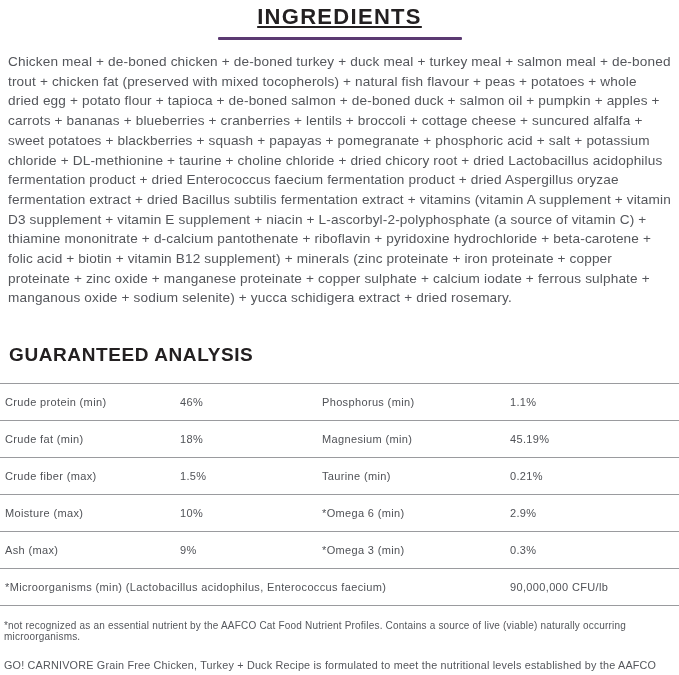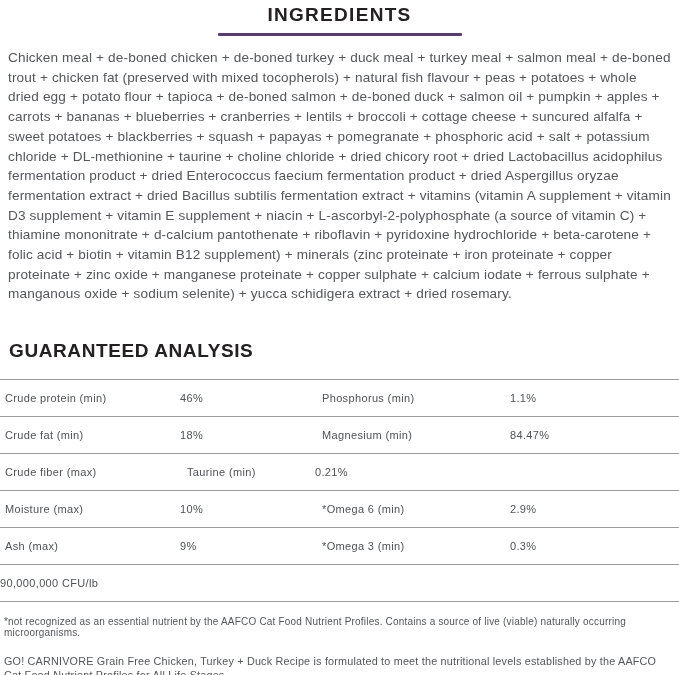--- a/index.html
+++ b/index.html
@@ -14,24 +14,25 @@
   .page {
     width: 679px;
     height: 675px;
     padding-top: 4px;
     background: #ffffff;
   }
 
   
   .ing-title {
     text-align: center;
-    font-size: 19px;
+    font-size: 22px;
     font-weight: 800;
     letter-spacing: 1.3px;
     color: #232021;
+    text-decoration: underline;
   }
   .ing-rule {
     width: 244px;
     height: 3px;
     margin: 7px auto 0 auto;
     background: #5b3a72;
     border-radius: 1px;
   }
 
   
@@ -114,44 +115,46 @@
       <span class="ga-label">Crude protein (min)</span>
       <span class="ga-value">46%</span>
       <span class="ga-label-r">Phosphorus (min)</span>
       <span class="ga-value">1.1%</span>
     </div>
 
     <div class="ga-row">
       <span class="ga-label">Crude fat (min)</span>
       <span class="ga-value">18%</span>
       <span class="ga-label-r">Magnesium (min)</span>
-      <span class="ga-value">84.47%</span>
+      <span class="ga-value">45.19%</span>
     </div>
 
     <div class="ga-row">
       <span class="ga-label">Crude fiber (max)</span>
+      <span class="ga-value">1.5%</span>
       <span class="ga-label-r">Taurine (min)</span>
       <span class="ga-value">0.21%</span>
     </div>
 
     <div class="ga-row">
       <span class="ga-label">Moisture (max)</span>
       <span class="ga-value">10%</span>
       <span class="ga-label-r">*Omega 6 (min)</span>
       <span class="ga-value">2.9%</span>
     </div>
 
     <div class="ga-row">
       <span class="ga-label">Ash (max)</span>
       <span class="ga-value">9%</span>
       <span class="ga-label-r">*Omega 3 (min)</span>
       <span class="ga-value">0.3%</span>
     </div>
 
     <div class="ga-row-full">
+      <span class="ga-label">*Microorganisms (min) (Lactobacillus acidophilus, Enterococcus faecium)</span>
       <span class="ga-value">90,000,000 CFU/lb</span>
     </div>
 
   </div>
 
   <p class="footnote1">*not recognized as an essential nutrient by the AAFCO Cat Food Nutrient Profiles. Contains a source of live (viable) naturally occurring microorganisms.</p>
   <p class="footnote2">GO! CARNIVORE Grain Free Chicken, Turkey + Duck Recipe is formulated to meet the nutritional levels established by the AAFCO Cat Food Nutrient Profiles for All Life Stages.</p>
 
 </div>
 

